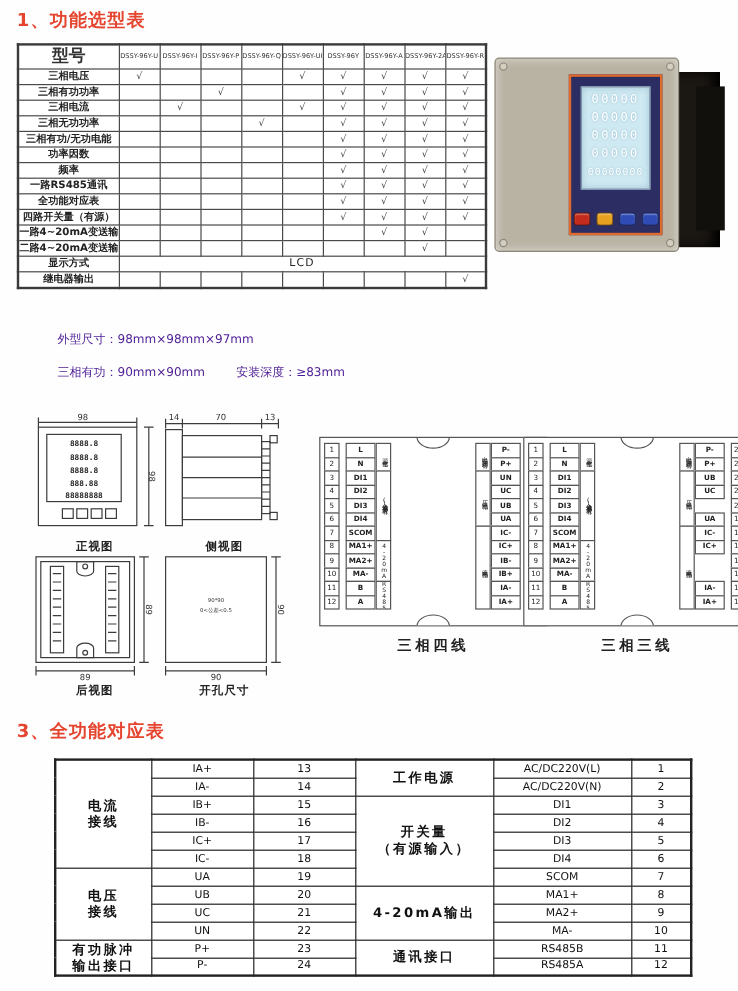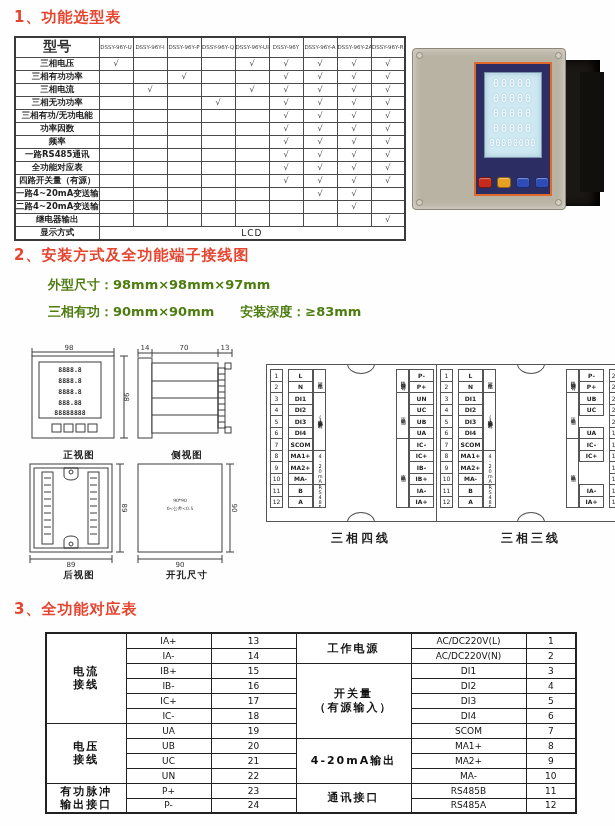--- a/index.html
+++ b/index.html
@@ -1,21 +1,21 @@
 <!DOCTYPE html>
 <html style="--c-accent: #e5442e; --c-panel: #2c2d63; --c-trim: #e06a2c; --c-lcd: #cfe9f2; --c-bezel: #b9b3a4;"><head>
 <meta charset="utf-8">
 <style>
   *{box-sizing:border-box;margin:0;padding:0;}
   html,body{background:#ffffff;}
   body{font-family:"DejaVu Sans","Liberation Sans",sans-serif;color:#222;}
   .page{position:relative;width:615px;height:826px;background:#fefefe;overflow:hidden;}
 
   .heading{position:absolute;font-size:15px;font-weight:bold;color:var(--c-accent,#e5442e);letter-spacing:1px;white-space:nowrap;}
-  .subline{position:absolute;font-size:13px;font-weight:bold;color:#4d7c0f;white-space:nowrap;}
+  .subline{position:absolute;font-size:10px;font-weight:normal;color:#4c1d95;white-space:nowrap;}
   .subline span{margin-right:26px;}
 
   
   table.sel{position:absolute;left:14px;top:36px;width:392px;border-collapse:collapse;table-layout:fixed;border:2px solid #3a3a3a;background:#fff;}
   .sel th,.sel td{border:1px solid #4a4a4a;text-align:center;vertical-align:middle;padding:0;overflow:hidden;white-space:nowrap;}
   .sel th{height:20px;font-size:5.5px;font-weight:normal;color:#333;}
   .sel th.corner{font-size:14px;font-weight:bold;}
   .sel td{height:12px;font-size:8px;color:#444;}
   .sel td.rowlabel{font-size:8.5px;font-weight:bold;color:#222;}
   .sel td.lcd{font-size:9px;color:#222;letter-spacing:1px;}
@@ -236,34 +236,34 @@
           <td></td>
           <td></td>
           <td></td>
           <td></td>
           <td></td>
           <td></td>
           <td>√</td>
           <td></td>
         </tr>
         <tr>
-          <td class="rowlabel">继电器输出</td>
-          <td></td>
-          <td></td>
-          <td></td>
-          <td></td>
-          <td></td>
-          <td></td>
-          <td></td>
-          <td></td>
-          <td>√</td>
-        </tr>
-        <tr>
           <td class="rowlabel">显示方式</td>
           <td class="lcd" colspan="9">LCD</td>
+        </tr>
+        <tr>
+          <td class="rowlabel">继电器输出</td>
+          <td></td>
+          <td></td>
+          <td></td>
+          <td></td>
+          <td></td>
+          <td></td>
+          <td></td>
+          <td></td>
+          <td>√</td>
         </tr>
       </tbody>
   </table>
 
   <div class="photo">
     <div class="photo-back"></div>
     <div class="photo-back2"></div>
     <div class="photo-bezel">
       <div class="screw tl"></div>
       <div class="screw tr"></div>
@@ -280,21 +280,20 @@
         <div class="photo-btns">
             <span class="pbtn" style="background: rgb(196, 43, 28);"></span>
             <span class="pbtn" style="background: rgb(232, 160, 32);"></span>
             <span class="pbtn" style="background: rgb(47, 75, 181);"></span>
             <span class="pbtn" style="background: rgb(47, 75, 181);"></span>
           </div>
       </div>
     </div>
   </div>
 
-  <div class="heading" style="left:14px;top:246px;">2、安装方式及全功能端子接线图</div>
   <div class="subline" style="left:48px;top:276px;">外型尺寸：98mm×98mm×97mm</div>
   <div class="subline" style="left:48px;top:303px;">
     <span>三相有功：90mm×90mm</span><span>安装深度：≥83mm</span>
   </div>
 
   <div class="view" style="left:26px;top:344px;">
     <svg class="dwg" width="106" height="104" viewBox="0 0 106 104">
       <line x1="6" y1="8" x2="88" y2="8"></line>
       <line x1="6" y1="4" x2="6" y2="12"></line>
         <line x1="88" y1="4" x2="88" y2="12"></line>

